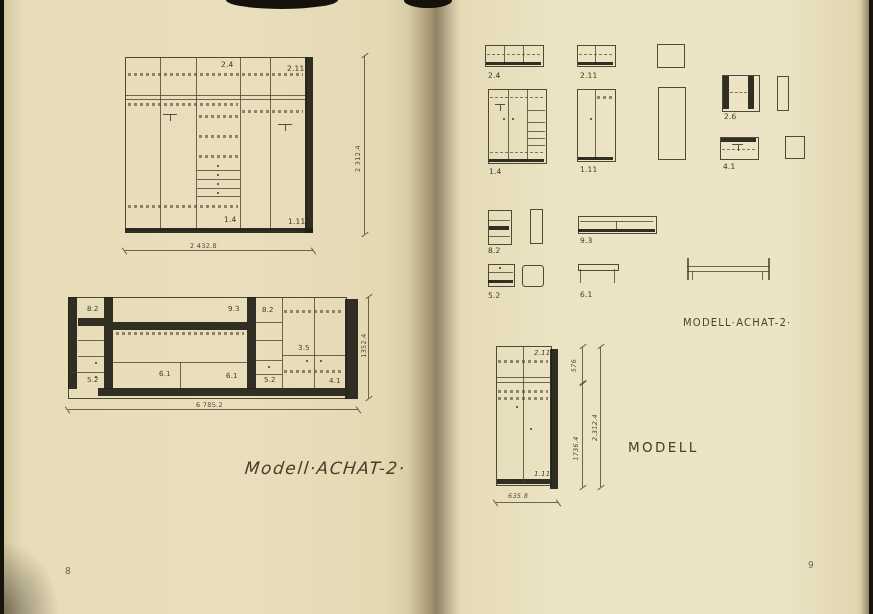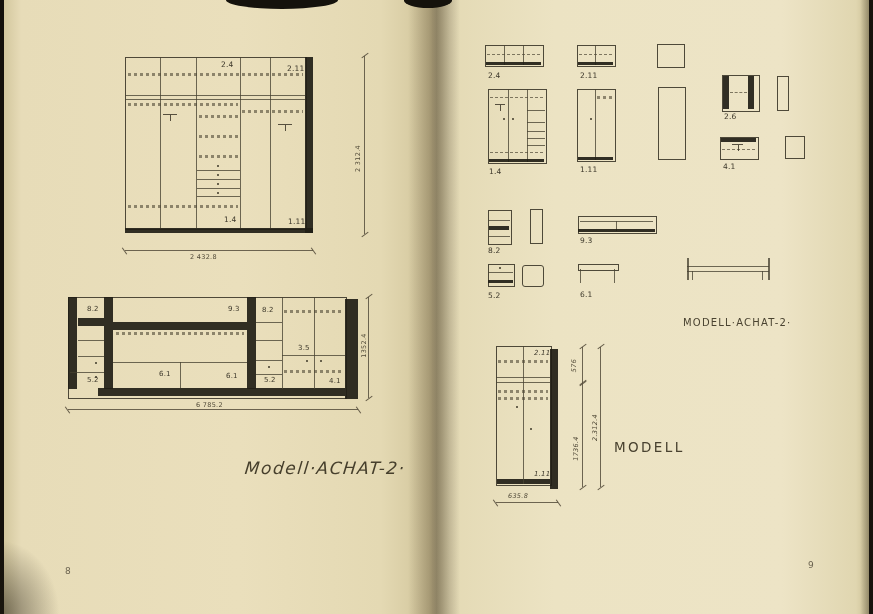--- a/index.html
+++ b/index.html
@@ -96,21 +96,21 @@
     <div class="dot" style="left:217px;top:174px;"></div>
     <div class="dot" style="left:217px;top:183px;"></div>
     <div class="dot" style="left:217px;top:192px;"></div>
 
     <span class="lbl lbl-lg" style="left:221px;top:61px;">2.4</span>
     <span class="lbl lbl-lg" style="left:287px;top:65px;">2.11</span>
     <span class="lbl lbl-lg" style="left:224px;top:216px;">1.4</span>
     <span class="lbl lbl-lg" style="left:288px;top:218px;">1.11</span>
 
     <div class="dimh" style="left:125px;top:250px;width:188px;"></div>
-    <span class="dimlbl" style="left:190px;top:254px;">2 432.8</span>
+    <span class="dimlbl" style="left:190px;top:243px;">2 432.8</span>
     <div class="dimv" style="left:364px;top:56px;height:178px;"></div>
     <span class="dimlbl vtext" style="left:345px;top:155px;">2 312.4</span>
   </div>
 
   <div>
     <div class="box" style="left:68px;top:297px;width:277px;height:100px;"></div>
     <div class="dark" style="left:345px;top:299px;width:13px;height:100px;"></div>
     <div class="dark" style="left:98px;top:388px;width:247px;height:8px;"></div>
     <div class="dark" style="left:68px;top:297px;width:9px;height:92px;"></div>
     <div class="dark" style="left:104px;top:297px;width:9px;height:92px;"></div>
@@ -282,18 +282,18 @@
     <div class="dimv" style="left:582px;top:383px;height:104px;"></div>
     <span class="dimlbl vtext" style="left:568px;top:362px;font-style:italic;">576</span>
     <span class="dimlbl vtext" style="left:564px;top:445px;font-style:italic;">1736.4</span>
     <div class="dimv" style="left:600px;top:347px;height:140px;"></div>
     <span class="dimlbl vtext" style="left:582px;top:424px;font-style:italic;">2.312.4</span>
     <div class="dimh" style="left:496px;top:502px;width:62px;"></div>
     <span class="dimlbl" style="left:508px;top:493px;font-style:italic;">635.8</span>
   </div>
 
   <div class="abs" style="left:600px;top:437px;width:120px;">
-    <div class="note-line" style="padding-left:14px;">MODELL</div>
+    <div class="note-line" style="padding-left:28px;">MODELL</div>
   </div>
 
   <span class="pagenum" style="left:808px;top:560px;">9</span>
 
 </div>
 
 </body></html>

